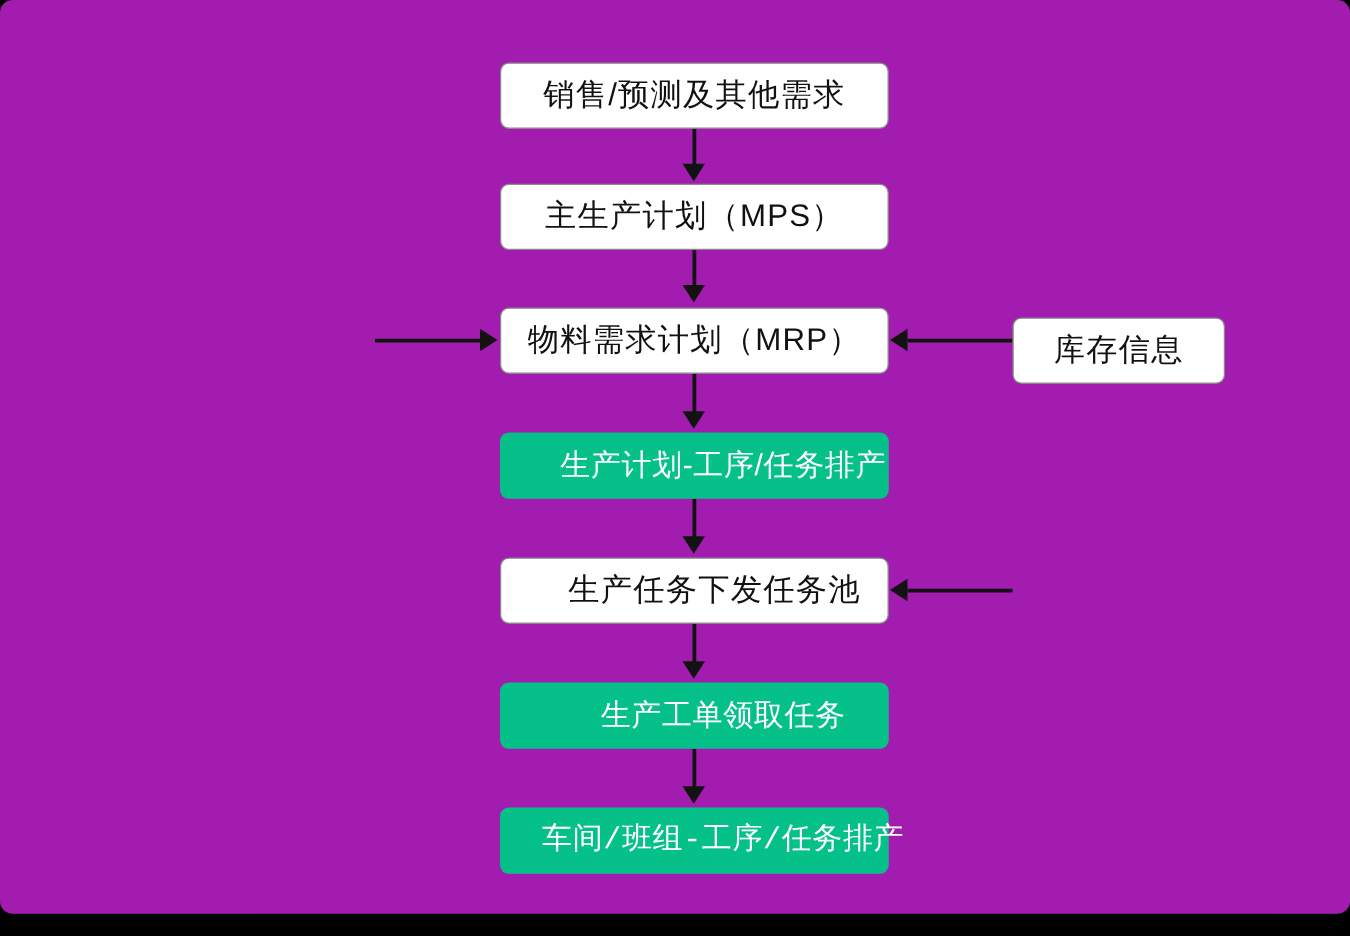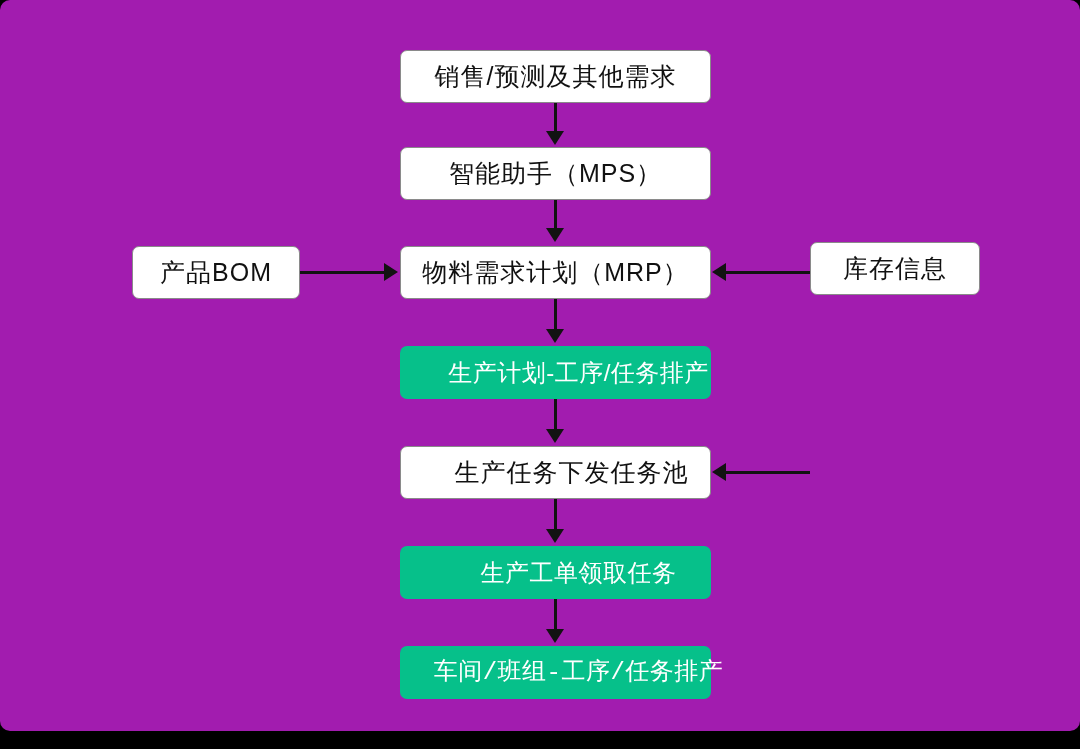--- a/index.html
+++ b/index.html
@@ -108,27 +108,26 @@
   <div class="head-left" style="left:712px; top:463px;"></div>
 
   <div class="arrow-v" style="left:554px; top:499px; height:32px;"></div>
   <div class="head-down" style="left:546px; top:529px;"></div>
 
   <div class="arrow-v" style="left:554px; top:599px; height:32px;"></div>
   <div class="head-down" style="left:546px; top:629px;"></div>
 
   <div class="node white" style="left:400px; top:50px; width:311px; height:53px;">销售/预测及其他需求</div>
 
-  <div class="node white" style="left:400px; top:147px; width:311px; height:53px;">智能助手（MPS）</div>
+  <div class="node white" style="left:400px; top:147px; width:311px; height:53px;">主生产计划（MPS）</div>
 
-  <div class="node white" style="left:132px; top:246px; width:168px; height:53px;">产品BOM</div>
 
   <div class="node white" style="left:400px; top:246px; width:311px; height:53px;">物料需求计划（MRP）</div>
 
-  <div class="node white" style="left:810px; top:242px; width:170px; height:53px;">库存信息</div>
+  <div class="node white" style="left:810px; top:254px; width:170px; height:53px;">库存信息</div>
 
   <div class="node green" style="left:400px; top:346px; width:311px; height:53px;">生产计划-工序/任务排产</div>
 
   <div class="node white" style="left:400px; top:446px; width:311px; height:53px;padding-left:32px;">生产任务下发任务池</div>
 
 
   <div class="node green" style="left:400px; top:546px; width:311px; height:53px;">生产工单领取任务</div>
 
   <div class="node green" style="left:400px; top:646px; width:311px; height:53px;font-family:Liberation Mono, monospace;">车间/班组-工序/任务排产</div>
 

